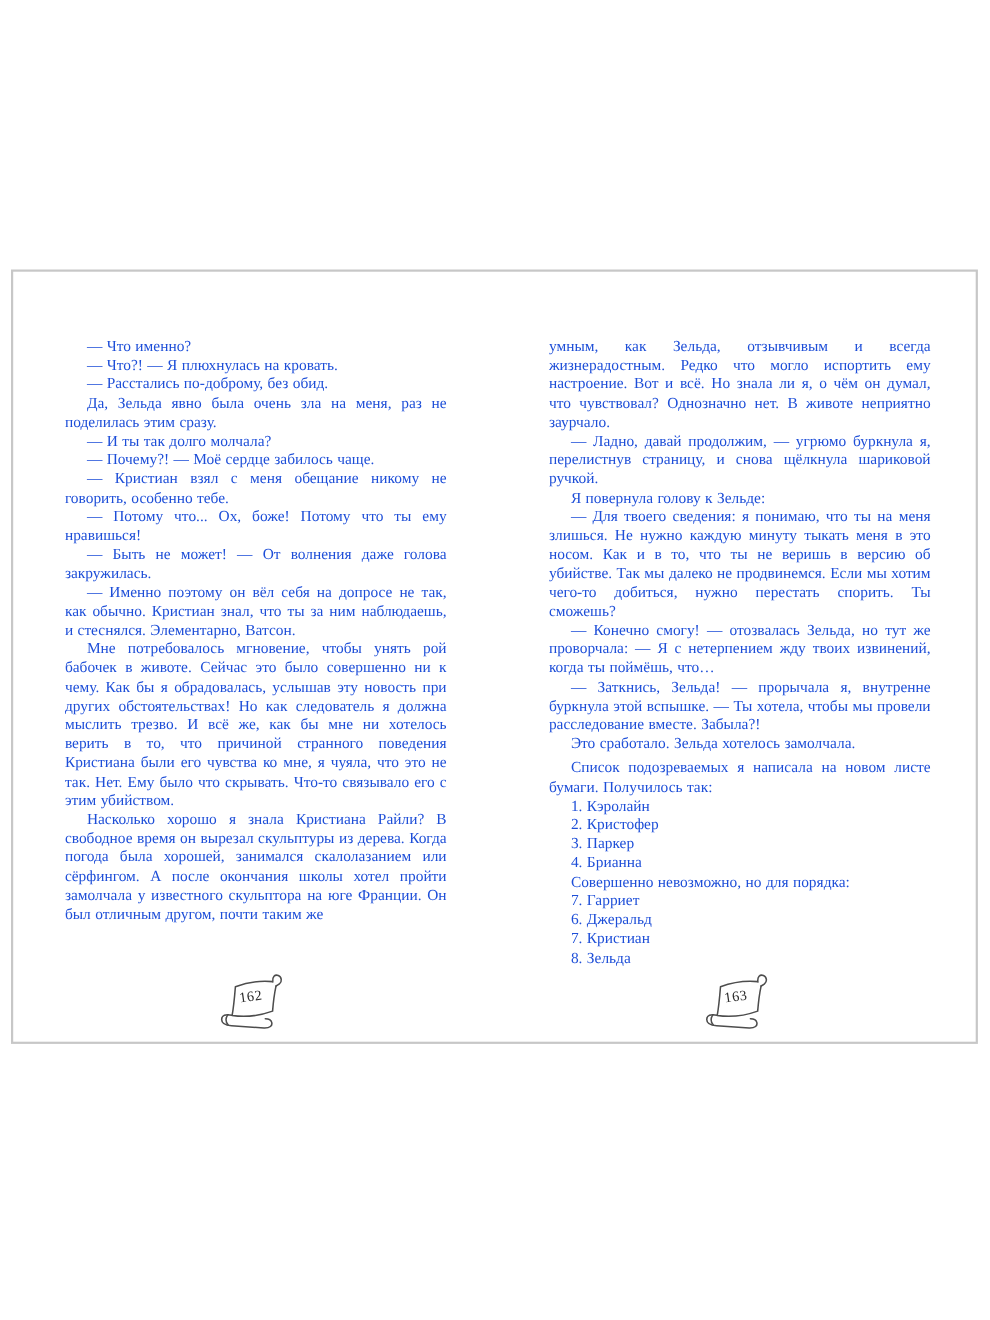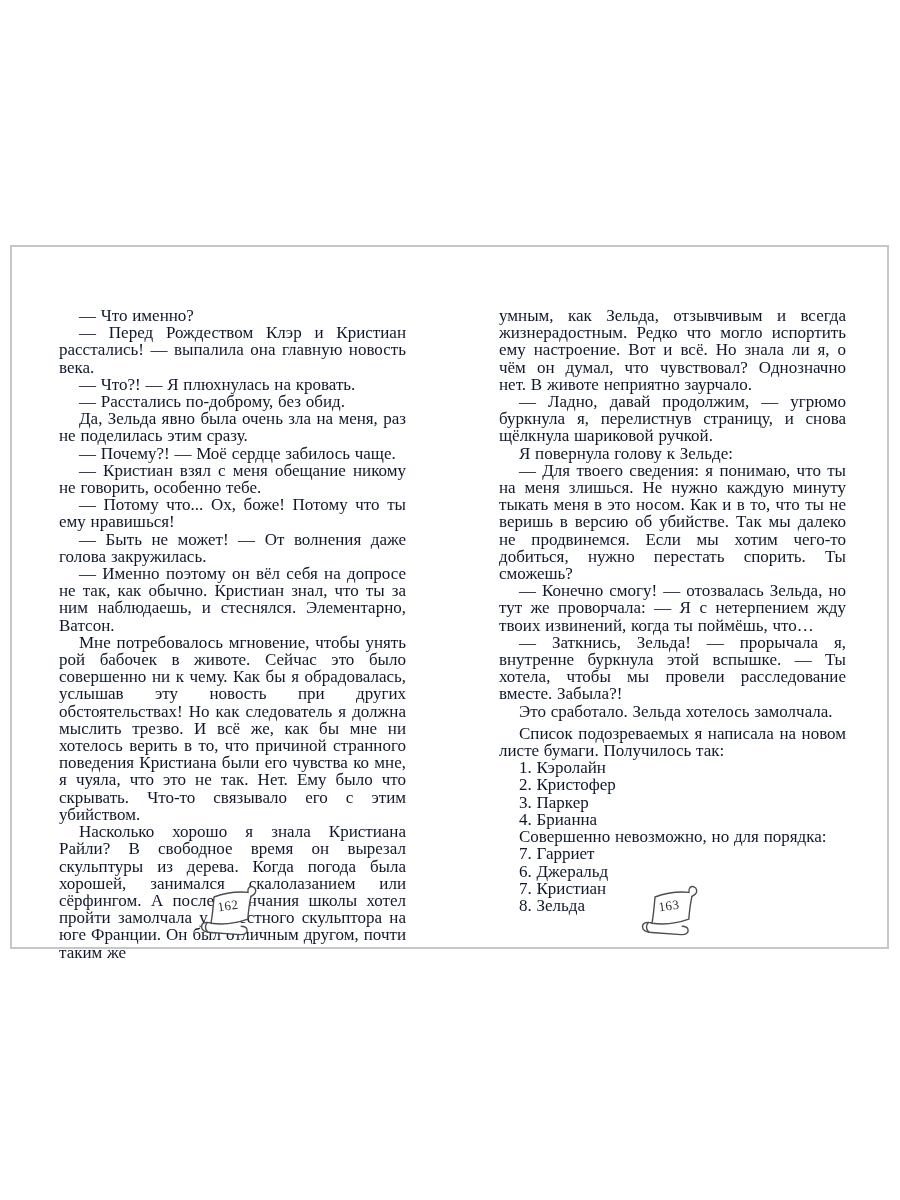--- a/index.html
+++ b/index.html
@@ -16,22 +16,22 @@
     left: 10px; top: 245px;
     width: 879px; height: 704px;
     border: 2px solid #c7c7c7;
     background: #ffffff;
   }
 
   .page {
     position: absolute;
     top: 60px;
     width: 347px;
-    color: #0f172a;
-    font-size: 17px;
+    color: #1d4ed8;
+    font-size: 14px;
     line-height: 17.2px;
     text-align: justify;
   }
   .page-left  { left: 47px; }
   .page-right { left: 487px; }
 
   .para {
     margin: 0;
     text-indent: 20px;
     hyphens: auto;
@@ -58,24 +58,24 @@
   }
 </style>
 </head>
 <body>
 
 <div class="stage">
   <div class="frame">
 
     <div class="page page-left">
       <p class="para">— Что именно?</p>
-      <p class="para">— Перед Рождеством Клэр и Кристиан расстались! — выпалила она главную новость века.</p>
       <p class="para">— Что?! — Я плюхнулась на кровать.</p>
       <p class="para">— Расстались по-доброму, без обид.</p>
       <p class="para">Да, Зельда явно была очень зла на меня, раз не поделилась этим сразу.</p>
+      <p class="para">— И ты так долго молчала?</p>
       <p class="para">— Почему?! — Моё сердце забилось чаще.</p>
       <p class="para">— Кристиан взял с меня обещание никому не говорить, особенно тебе.</p>
       <p class="para">— Потому что... Ох, боже! Потому что ты ему нравишься!</p>
       <p class="para">— Быть не может! — От волнения даже голова закружилась.</p>
       <p class="para">— Именно поэтому он вёл себя на допросе не так, как обычно. Кристиан знал, что ты за ним наблюдаешь, и стеснялся. Элементарно, Ватсон.</p>
       <p class="para">
         <span>Мне потребовалось мгновение, чтобы унять рой бабочек в животе. Сейчас это было совершенно ни к чему. Как бы я обрадовалась, услышав эту новость при других обстоятельствах! Но как следователь я должна мыслить трезво. И всё же, как бы мне ни хотелось верить в то, что причиной странного поведения Кристиана были его чувства ко мне, я </span><span class="it">чуяла</span><span>, что это не так. Нет. Ему было что скрывать. Что-то связывало его с этим убийством.</span>
       </p>
       <p class="para">Насколько хорошо я знала Кристиана Райли? В свободное время он вырезал скульптуры из дерева. Когда погода была хорошей, занимался скалолазанием или сёрфингом. А после окончания школы хотел пройти замолчала у известного скульптора на юге Франции. Он был отличным другом, почти таким же</p>
     </div>

